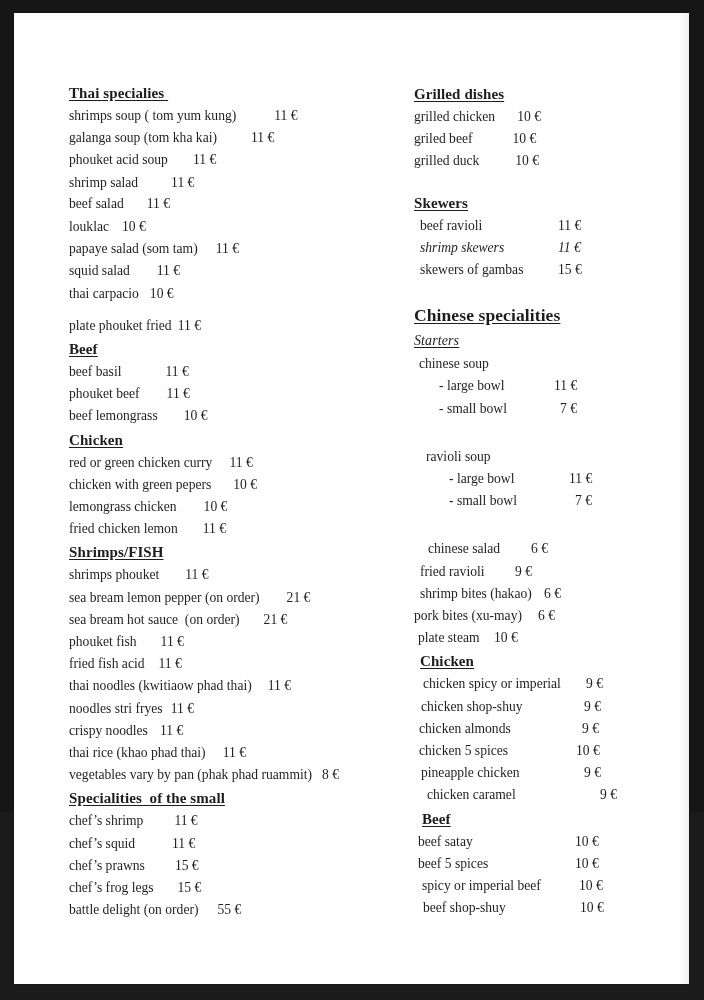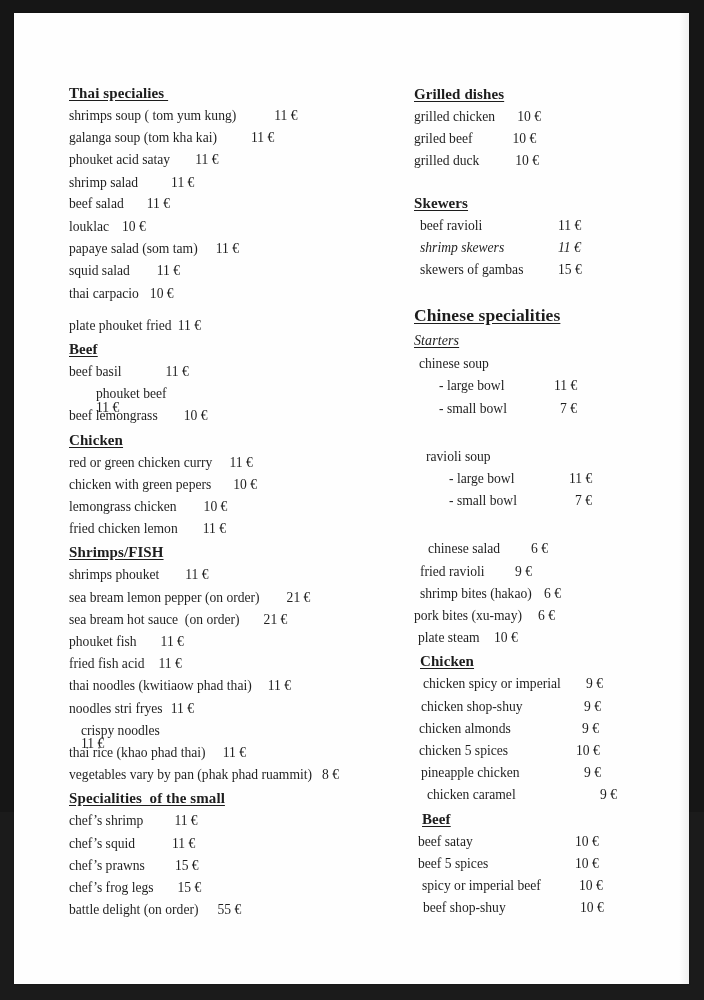--- a/index.html
+++ b/index.html
@@ -86,46 +86,46 @@
 </head>
 <body>
 
 <div id="scan-frame">
   <div id="page-sheet">
 
     <div class="col" id="left-column">
         <div class="sec-title" style="position: absolute; left: 0px; top: 72px;">Thai specialies </div>
         <div class="row gap" style="position: absolute; left: 0px; top: 96px;"><span class="nm">shrimps soup ( tom yum kung)</span><span class="pr" style="margin-left: 38px;">11 €</span></div>
         <div class="row gap" style="position: absolute; left: 0px; top: 118.2px;"><span class="nm">galanga soup (tom kha kai)</span><span class="pr" style="margin-left: 34px;">11 €</span></div>
-        <div class="row gap" style="position: absolute; left: 0px; top: 140.4px;"><span class="nm">phouket acid satay</span><span class="pr" style="margin-left: 25px;">11 €</span></div>
+        <div class="row gap" style="position: absolute; left: 0px; top: 140.4px;"><span class="nm">phouket acid soup</span><span class="pr" style="margin-left: 25px;">11 €</span></div>
         <div class="row gap" style="position: absolute; left: 0px; top: 162.6px;"><span class="nm">shrimp salad</span><span class="pr" style="margin-left: 33px;">11 €</span></div>
         <div class="row gap" style="position: absolute; left: 0px; top: 184px;"><span class="nm">beef salad</span><span class="pr" style="margin-left: 23px;">11 €</span></div>
         <div class="row gap" style="position: absolute; left: 0px; top: 207px;"><span class="nm">louklac</span><span class="pr" style="margin-left: 13px;">10 €</span></div>
         <div class="row gap" style="position: absolute; left: 0px; top: 229.2px;"><span class="nm">papaye salad (som tam)</span><span class="pr" style="margin-left: 18px;">11 €</span></div>
         <div class="row gap" style="position: absolute; left: 0px; top: 251.4px;"><span class="nm">squid salad</span><span class="pr" style="margin-left: 27px;">11 €</span></div>
         <div class="row gap" style="position: absolute; left: 0px; top: 273.6px;"><span class="nm">thai carpacio</span><span class="pr" style="margin-left: 11px;">10 €</span></div>
         <div class="row gap" style="position: absolute; left: 0px; top: 305.8px;"><span class="nm">plate phouket fried</span><span class="pr" style="margin-left: 6px;">11 €</span></div>
         <div class="sec-title" style="position: absolute; left: 0px; top: 328px;">Beef</div>
         <div class="row gap" style="position: absolute; left: 0px; top: 352px;"><span class="nm">beef basil</span><span class="pr" style="margin-left: 44px;">11 €</span></div>
-        <div class="row gap" style="position: absolute; left: 0px; top: 374.2px; flex-direction: column;"><span class="nm">phouket beef</span><span class="pr" style="margin-left: 27px;">11 €</span></div>
+        <div class="row gap" style="position: absolute; left: 0px; top: 374.2px;"><span class="nm">phouket beef</span><span class="pr" style="margin-left: 27px;">11 €</span></div>
         <div class="row gap" style="position: absolute; left: 0px; top: 396.4px;"><span class="nm">beef lemongrass</span><span class="pr" style="margin-left: 26px;">10 €</span></div>
         <div class="sec-title" style="position: absolute; left: 0px; top: 418.6px;">Chicken</div>
         <div class="row gap" style="position: absolute; left: 0px; top: 442.6px;"><span class="nm">red or green chicken curry</span><span class="pr" style="margin-left: 17px;">11 €</span></div>
         <div class="row gap" style="position: absolute; left: 0px; top: 464.8px;"><span class="nm">chicken with green pepers</span><span class="pr" style="margin-left: 22px;">10 €</span></div>
         <div class="row gap" style="position: absolute; left: 0px; top: 487px;"><span class="nm">lemongrass chicken</span><span class="pr" style="margin-left: 27px;">10 €</span></div>
         <div class="row gap" style="position: absolute; left: 0px; top: 509.2px;"><span class="nm">fried chicken lemon</span><span class="pr" style="margin-left: 25px;">11 €</span></div>
         <div class="sec-title" style="position: absolute; left: 0px; top: 531.4px;">Shrimps/FISH</div>
         <div class="row gap" style="position: absolute; left: 0px; top: 555.4px;"><span class="nm">shrimps phouket</span><span class="pr" style="margin-left: 26px;">11 €</span></div>
         <div class="row gap" style="position: absolute; left: 0px; top: 577.6px; gap: 14px;"><span class="nm">sea bream lemon pepper (on order)</span><span class="pr" style="margin-left: 13px;">21 €</span></div>
         <div class="row gap" style="position: absolute; left: 0px; top: 599.8px;"><span class="nm">sea bream hot sauce  (on order)</span><span class="pr" style="margin-left: 24px;">21 €</span></div>
         <div class="row gap" style="position: absolute; left: 0px; top: 622px;"><span class="nm">phouket fish</span><span class="pr" style="margin-left: 24px;">11 €</span></div>
         <div class="row gap" style="position: absolute; left: 0px; top: 644.2px;"><span class="nm">fried fish acid</span><span class="pr" style="margin-left: 14px;">11 €</span></div>
         <div class="row gap" style="position: absolute; left: 0px; top: 666.4px;"><span class="nm">thai noodles (kwitiaow phad thai)</span><span class="pr" style="margin-left: 16px;">11 €</span></div>
         <div class="row gap" style="position: absolute; left: 0px; top: 688.6px;"><span class="nm">noodles stri fryes</span><span class="pr" style="margin-left: 8px;">11 €</span></div>
-        <div class="row gap" style="position: absolute; left: 0px; top: 710.8px; flex-direction: column;"><span class="nm">crispy noodles</span><span class="pr" style="margin-left: 12px;">11 €</span></div>
+        <div class="row gap" style="position: absolute; left: 0px; top: 710.8px;"><span class="nm">crispy noodles</span><span class="pr" style="margin-left: 12px;">11 €</span></div>
         <div class="row gap" style="position: absolute; left: 0px; top: 733px;"><span class="nm">thai rice (khao phad thai)</span><span class="pr" style="margin-left: 17px;">11 €</span></div>
         <div class="row gap" style="position: absolute; left: 0px; top: 755.2px;"><span class="nm">vegetables vary by pan (phak phad ruammit)</span><span class="pr" style="margin-left: 10px;">8 €</span></div>
         <div class="sec-title" style="position: absolute; left: 0px; top: 777.4px;">Specialities  of the small</div>
         <div class="row gap" style="position: absolute; left: 0px; top: 801.4px;"><span class="nm">chef’s shrimp</span><span class="pr" style="margin-left: 31px;">11 €</span></div>
         <div class="row gap" style="position: absolute; left: 0px; top: 823.6px;"><span class="nm">chef’s squid</span><span class="pr" style="margin-left: 37px;">11 €</span></div>
         <div class="row gap" style="position: absolute; left: 0px; top: 845.8px;"><span class="nm">chef’s prawns</span><span class="pr" style="margin-left: 30px;">15 €</span></div>
         <div class="row gap" style="position: absolute; left: 0px; top: 868px;"><span class="nm">chef’s frog legs</span><span class="pr" style="margin-left: 24px;">15 €</span></div>
         <div class="row gap" style="position: absolute; left: 0px; top: 890.2px;"><span class="nm">battle delight (on order)</span><span class="pr" style="margin-left: 19px;">55 €</span></div>
       </div>
     <div class="col" id="right-column">

